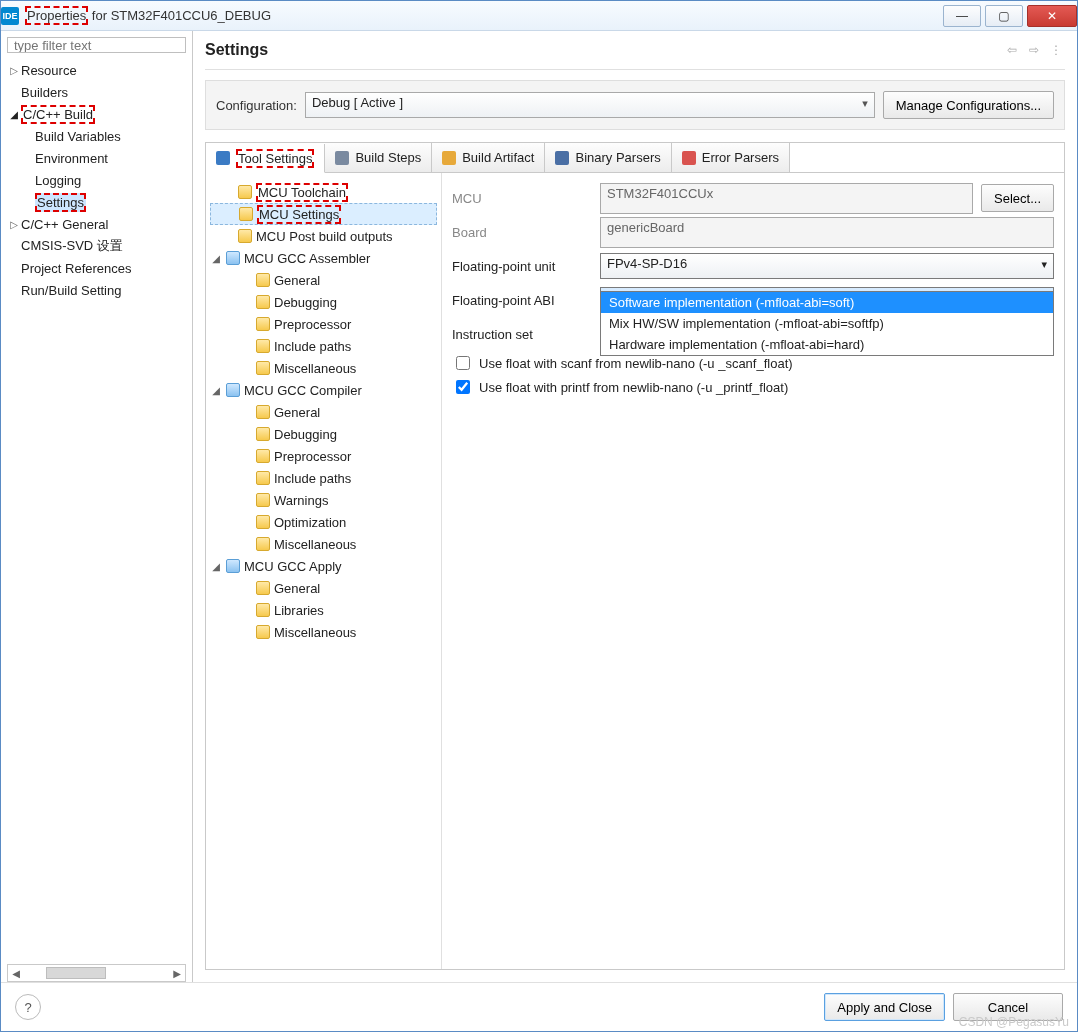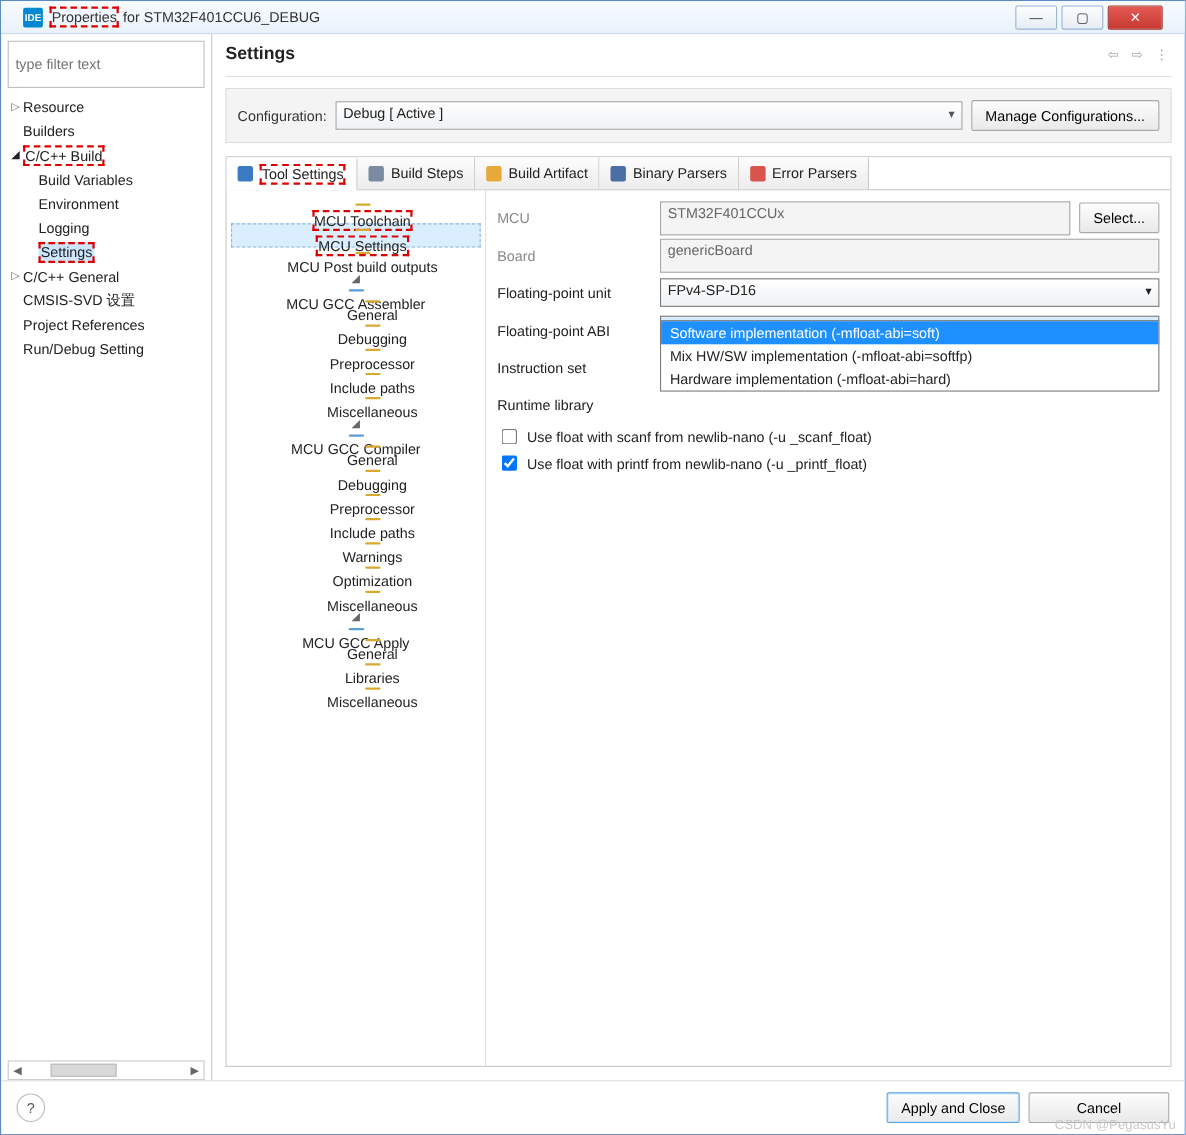--- a/index.html
+++ b/index.html
@@ -1,27 +1,27 @@
 <!DOCTYPE html>
 <html><head>
 <meta charset="utf-8">
 <style>
   * { box-sizing: border-box; font-family: "Segoe UI", Tahoma, sans-serif; font-size: 13px; }
   body { margin: 0; background: #fff; color: #222; }
   .window { width: 1078px; height: 1032px; border: 1px solid #5a8bc4; display: flex; flex-direction: column; background:#fff; position:relative; }
-  .titlebar { height: 30px; background: linear-gradient(#f7fbff,#e9f2fb); border-bottom:1px solid #c9d8e8; display:flex; align-items:center; padding:0 20px; }
+  .titlebar { height: 30px; background: linear-gradient(#f7fbff,#e9f2fb); border-bottom:1px solid #c9d8e8; display:flex; align-items:center; padding:0 0; }
   .titlebar .icon { width:18px; height:18px; background:#0288d1; color:#fff; font-size:9px; font-weight:bold; display:flex; align-items:center; justify-content:center; margin-right:6px; border-radius:2px;}
   .titlebar .title { flex:1; color:#333; }
   .winbtns { display:flex; }
   .winbtn { width:38px; height:22px; margin-left:4px; border:1px solid #9bb4cf; background:linear-gradient(#fdfdfe,#e6edf5); display:flex; align-items:center; justify-content:center; font-size:12px; color:#333; border-radius:2px;}
   .winbtn.close { background:linear-gradient(#e45a54,#c83a32); color:#fff; border-color:#a5302a; width:50px;}
   .hi { border:2px dashed #d00; }
   .body { flex:1; display:flex; overflow:hidden; }
   .leftpane { width:192px; border-right:1px solid #c9c9c9; display:flex; flex-direction:column; padding:6px 6px 0 6px; }
-  .filter { height:43px; border:1px solid #bfbfbf; padding:2px 6px; color:#999; margin-bottom:6px; }
+  .filter { height:16px; border:1px solid #bfbfbf; padding:2px 6px; color:#999; margin-bottom:6px; }
   .nav { flex:1; overflow:auto; }
   .nav-row { display:flex; align-items:center; height:22px; cursor:default; white-space:nowrap; }
   .nav-row .arrow { width:14px; text-align:center; color:#666; font-size:10px; }
   .nav-row .arrow.open { color:#222; }
   .nav-row.d1 { padding-left:14px; }
   .nav-row.sel span.lbl { background:#cde6ff; }
   .rightpane { flex:1; display:flex; flex-direction:column; padding:10px 12px 12px 12px; overflow:hidden; }
   .header { display:flex; align-items:center; border-bottom:1px solid #e0e0e0; padding-bottom:10px; margin-bottom:10px; }
   .header h1 { font-size:16px; font-weight:600; margin:0; flex:1; }
   .navarrows { display:flex; align-items:center; gap:4px; color:#aaa; }
@@ -32,21 +32,21 @@
   .combo::after { content:"▾"; position:absolute; right:6px; top:4px; color:#555; font-size:11px; }
   .btn { height:28px; padding:0 12px; border:1px solid #a9a9a9; background:linear-gradient(#fdfdfd,#e9e9e9); border-radius:2px; cursor:pointer; display:inline-flex; align-items:center; }
   .btn.primary { border:1px solid #5aa0e0; box-shadow:0 0 0 1px #cfe6fb inset; }
   .tabswrap { border:1px solid #c9c9c9; flex:1; display:flex; flex-direction:column; overflow:hidden; }
   .tabs { display:flex; height:30px; background:#fff; border-bottom:1px solid #c9c9c9; }
   .tab { display:flex; align-items:center; gap:6px; padding:0 10px; border-right:1px solid #c9c9c9; background:linear-gradient(#fdfdfd,#ececec); cursor:pointer; }
   .tab.active { background:#fff; border-bottom:1px solid #fff; position:relative; top:1px; }
   .tabicon { width:14px; height:14px; border-radius:2px; }
   .tabbody { flex:1; display:flex; overflow:hidden; }
   .tree { width:236px; border-right:1px solid #e0e0e0; padding:8px 4px; overflow:auto; }
-  .trow { display:flex; align-items:center; height:22px; gap:4px; white-space:nowrap; cursor:default;flex-direction:column;}
+  .trow { display:flex; align-items:center; height:22px; gap:4px; white-space:nowrap; cursor:default;}
   .trow .tw { width:12px; text-align:center; color:#666; font-size:10px;}
   .trow .ticon { width:14px; height:14px; background:linear-gradient(#ffe9a8,#f6c94d); border:1px solid #d7a92e; border-radius:2px;}
   .trow.group .ticon { background:linear-gradient(#cfe8ff,#8bc2f0); border-color:#5a9ed6;}
   .trow.d1 { padding-left:12px; }
   .trow.d2 { padding-left:30px; }
   .trow.sel { background:#dbeeff; border:1px dashed #8bb7de; }
   .form { flex:1; padding:8px 10px; position:relative; }
   .frow { display:flex; align-items:center; height:34px; gap:8px; }
   .flabel { width:140px; color:#888; }
   .flabel.dark { color:#222; }
@@ -123,21 +123,21 @@
           <div class="nav-row d0">
             <span class="arrow"></span>
             <span class="lbl">CMSIS-SVD 设置</span>
           </div>
           <div class="nav-row d0">
             <span class="arrow"></span>
             <span class="lbl">Project References</span>
           </div>
           <div class="nav-row d0">
             <span class="arrow"></span>
-            <span class="lbl">Run/Debug Setting</span>
+            <span class="lbl">Run/Build Setting</span>
           </div>
         </div>
       <div class="hscroll">
         <span class="arrow">◀</span>
         <span class="thumb"></span>
         <span class="arrow" style="margin-left:auto">▶</span>
       </div>
     </div>
 
     <div class="rightpane">
@@ -306,40 +306,37 @@
               <div class="fcombo" style="background:linear-gradient(#d8ecff,#bfe0ff);color:#004;"><span>Software implementation (-mfloat-abi=soft)</span></div>
             </div>
             <div class="dropdown hi" id="dropdown">
                 <div class="dopt sel">Software implementation (-mfloat-abi=soft)</div>
                 <div class="dopt">Mix HW/SW implementation (-mfloat-abi=softfp)</div>
                 <div class="dopt">Hardware implementation (-mfloat-abi=hard)</div>
               </div>
             <div class="frow">
               <div class="flabel dark">Instruction set</div>
             </div>
-            <div class="frow">
-              <div class="flabel dark">Runtime library</div>
-            </div>
             <div class="chkrow">
               <input type="checkbox" id="c2" style="">
               <label>Use float with scanf from newlib-nano (-u _scanf_float)</label>
             </div>
             <div class="chkrow">
               <input type="checkbox" id="c1" checked="" style="">
               <label>Use float with printf from newlib-nano (-u _printf_float)</label>
             </div>
           </div>
         </div>
       </div>
 
     </div>
   </div>
 
   <div class="dlgfooter">
     <div class="helpbtn">?</div>
     <div style="flex:1"></div>
     <button class="btn primary">Apply and Close</button>
     <div style="width:8px"></div>
-    <button class="btn" style="width:128px;justify-content:center">Cancel</button>
+    <button class="btn" style="width:110px;justify-content:center">Cancel</button>
   </div>
 
   <div class="watermark">CSDN @PegasusYu</div>
 </div>
 
 </body></html>

